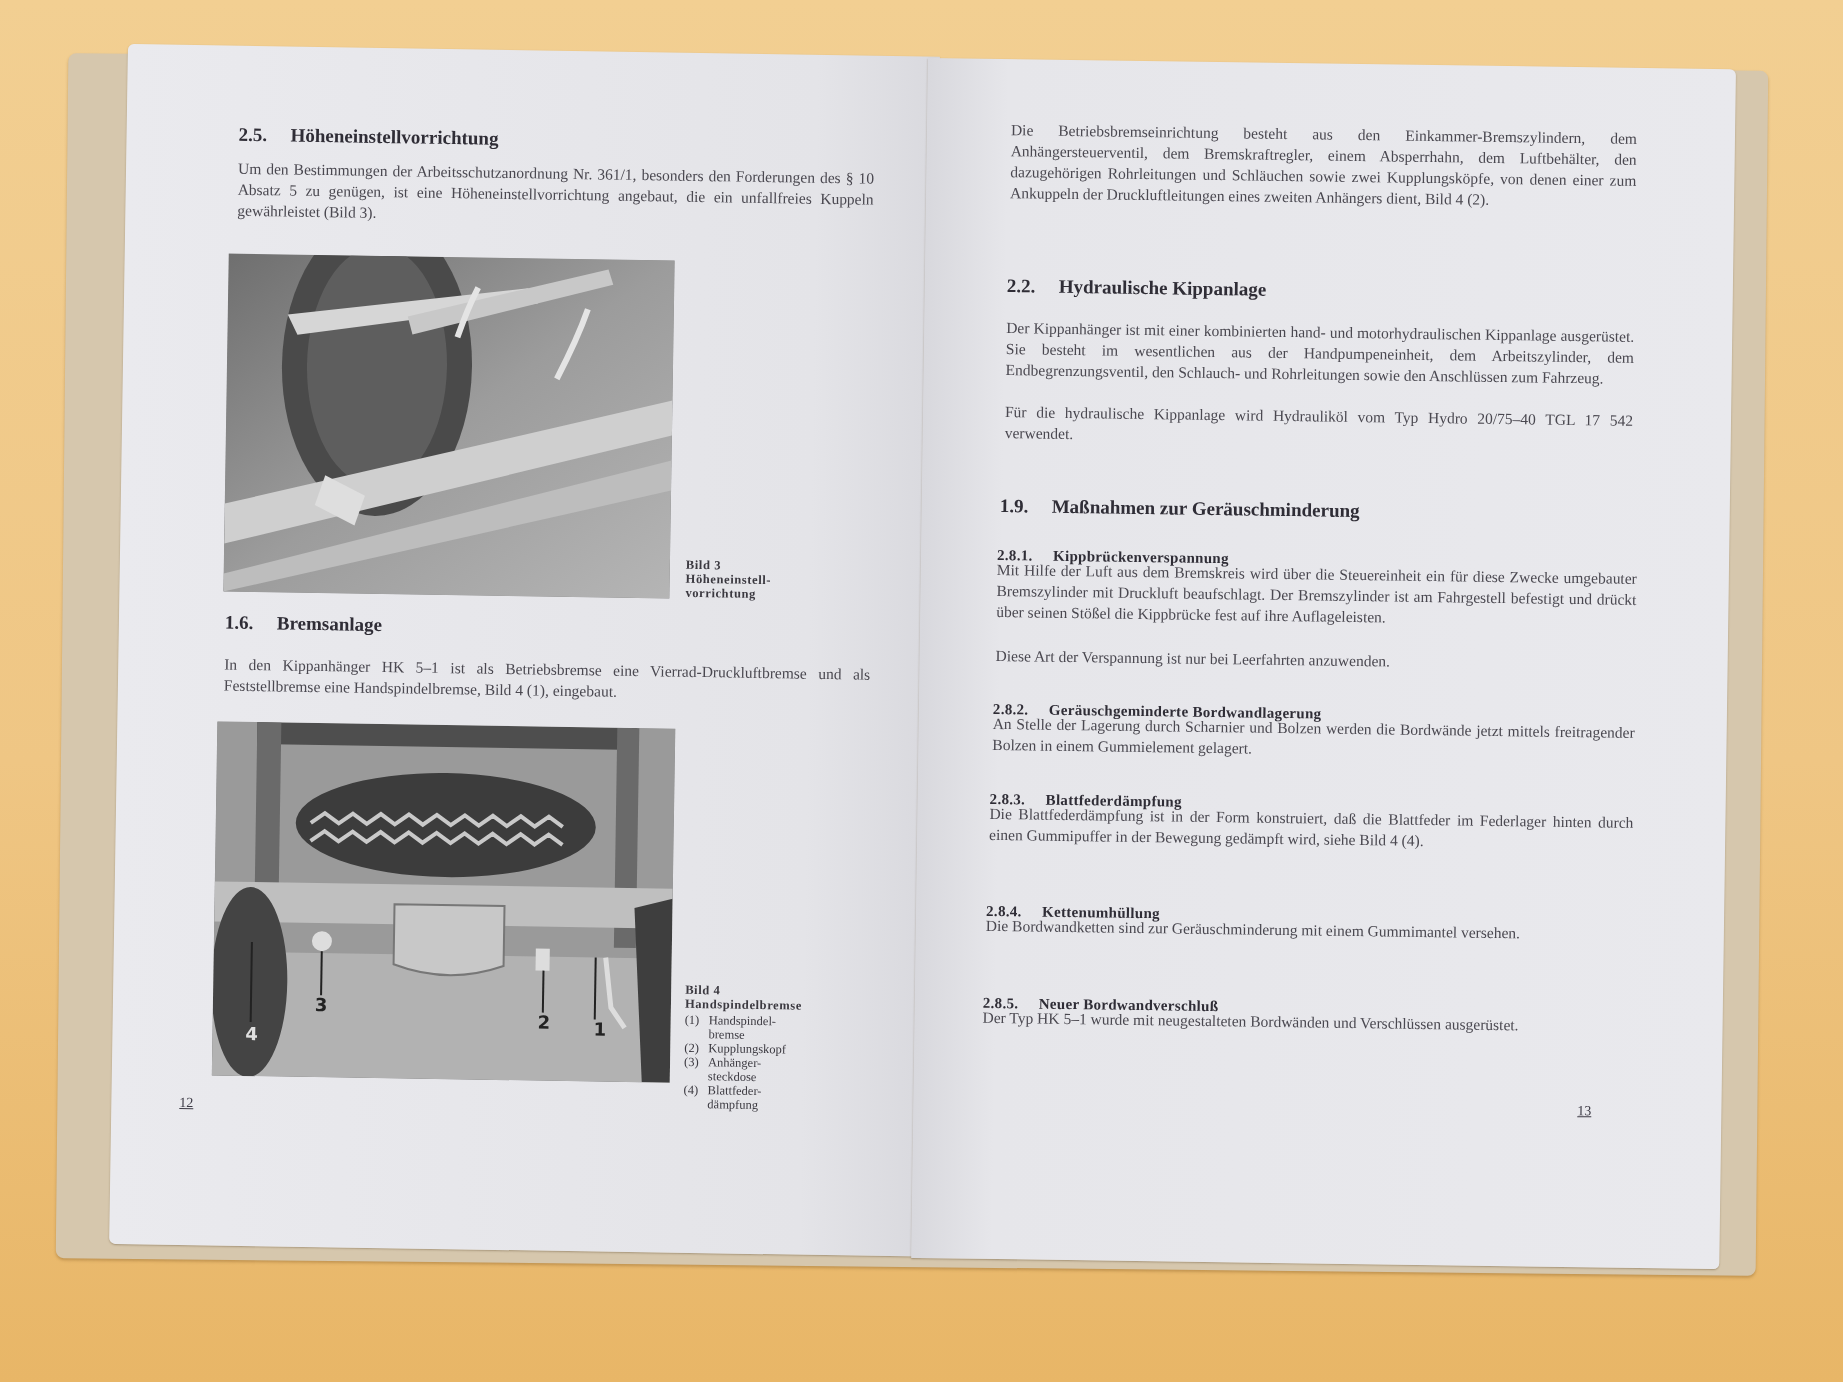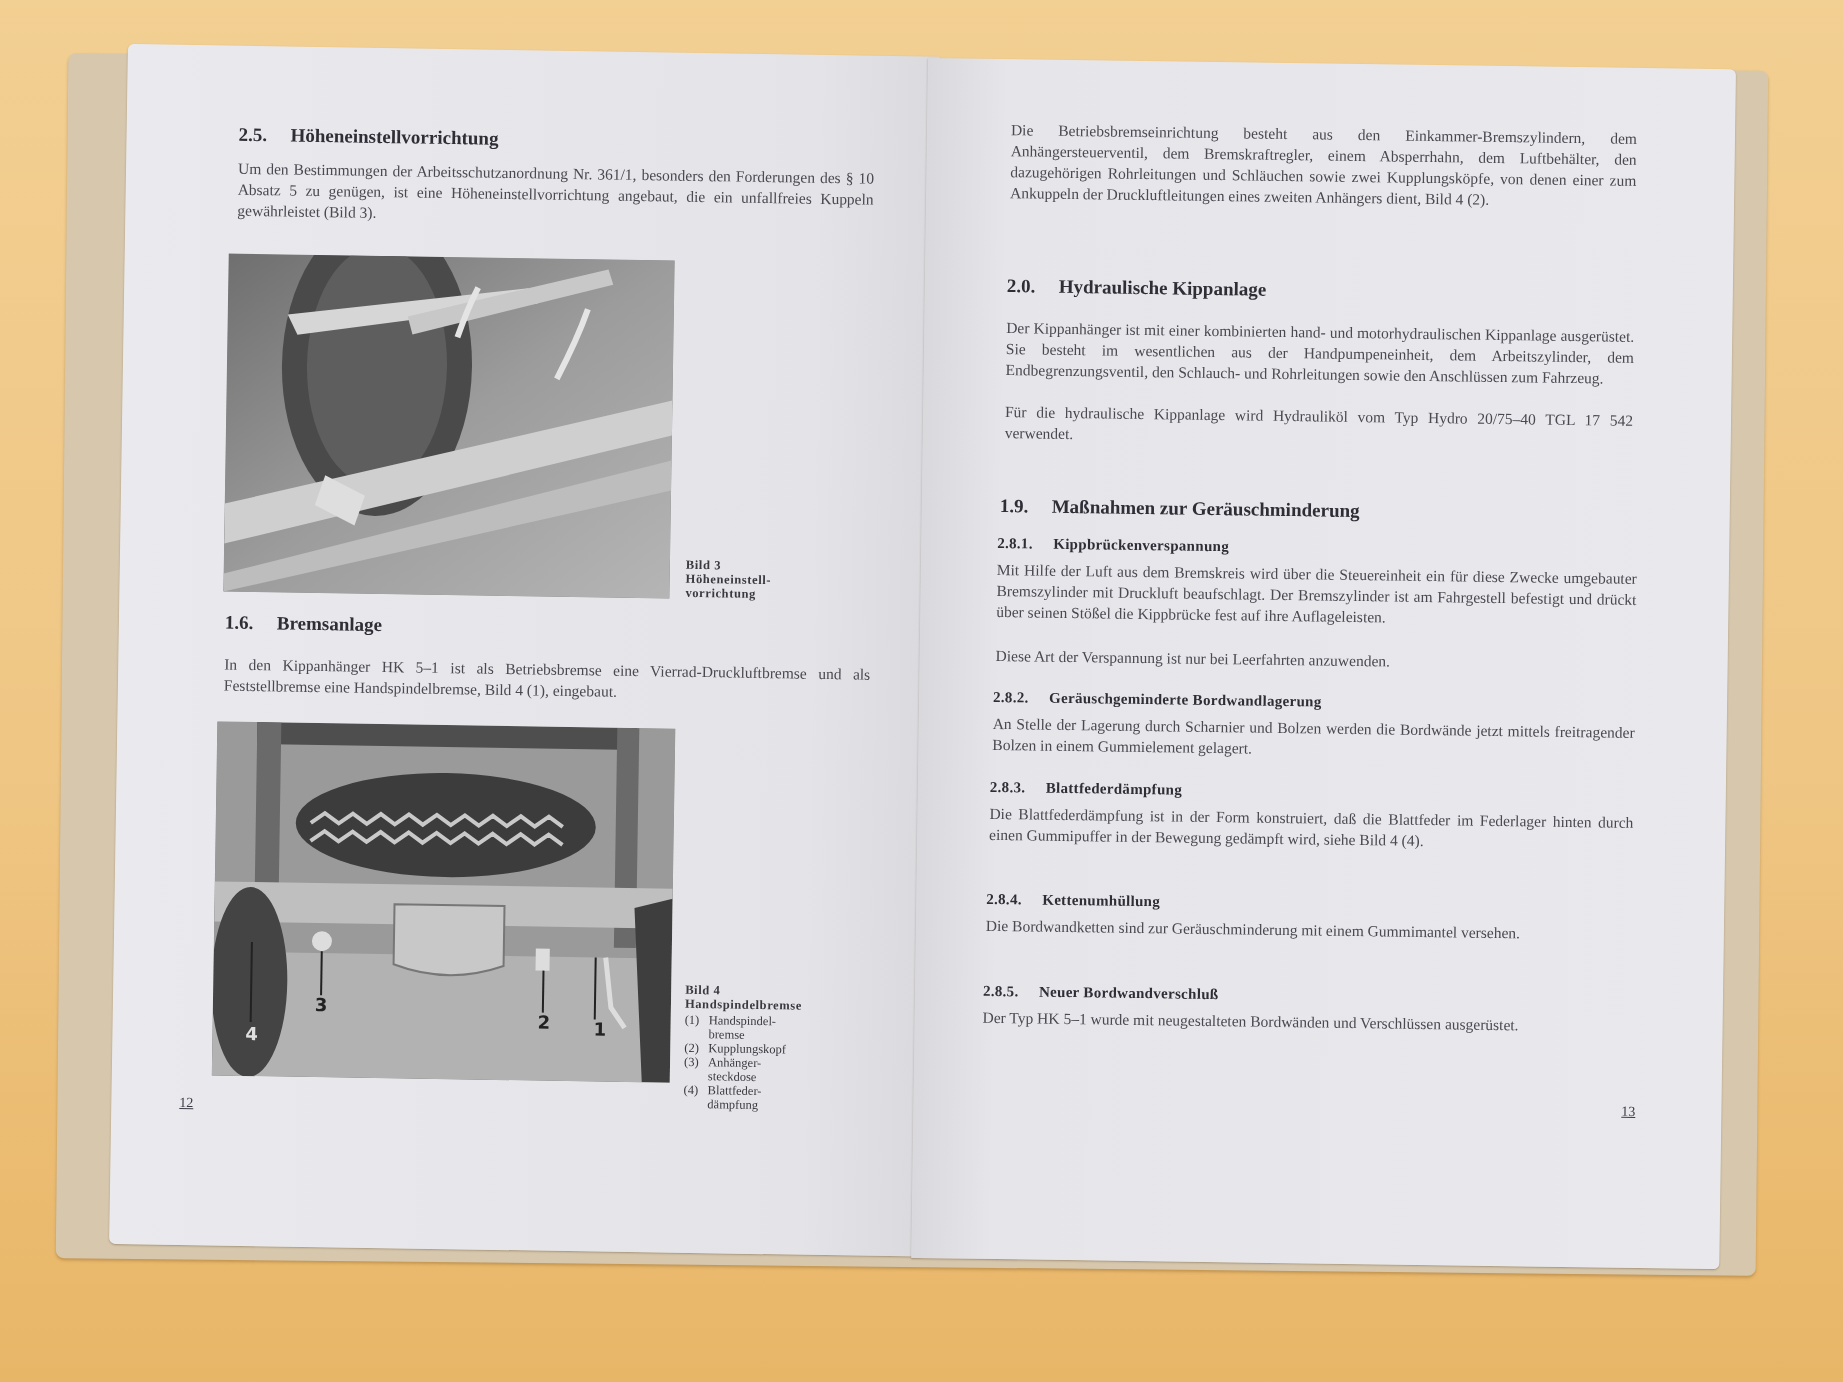--- a/index.html
+++ b/index.html
@@ -27,21 +27,21 @@
   }
   .page.right {
     left:928px; top:58px; width:808px; height:1200px;
     transform: rotate(0.8deg); transform-origin: 0 0;
     border-radius:0 6px 6px 0;
     background: linear-gradient(90deg, #d8d8dd 0%, #e6e6ea 10%, #e9e9ed 100%);
   }
   .h2 { position:absolute; font-weight:bold; font-size:19px; color:#2f2d36; white-space:nowrap; }
   .h2 .num { display:inline-block; width:52px; }
   .h3 { position:absolute; font-weight:bold; font-size:15px; color:#2f2d36; white-space:nowrap; letter-spacing:0.3px;}
-  .h3 .num { display:inline-block; width:56px; }
+  .h3 .num { display:inline-block; width:56px;margin-top:12px; }
   .para { position:absolute; font-size:15.5px; line-height:21px; color:#4a4850; text-align:justify; }
   .caption { position:absolute; font-size:12.5px; line-height:14px; color:#3b3940; }
   .caption .t { font-weight:bold; letter-spacing:0.6px; }
   .caption .item { display:flex; }
   .caption .item .n { width:24px; flex:none; }
   .pagenum { position:absolute; font-size:14px; color:#3c3a45; }
   .photo { position:absolute; overflow:hidden; background:#8d8d8d; }
   .staple { position:absolute; width:9px; border-radius:4px;
     background: linear-gradient(90deg,#b8642a,#8c3c14,#b45e28);
     box-shadow: 0 0 4px rgba(190,110,40,0.6); }
@@ -149,21 +149,21 @@
   <div class="pagenum" style="left:68px; top:1050px;text-decoration:underline;">12</div>
 </div>
 
 <div class="staple" style="left:928px; top:332px; height:86px;"></div>
 <div class="staple" style="left:923px; top:940px; height:82px;"></div>
 
 <div class="page right">
   <div class="para" style="left:84px; top:60px; width:626px;">Die Betriebsbremseinrichtung besteht aus den Einkammer-Bremszylindern, dem Anhängersteuerventil, dem Bremskraftregler, einem Absperrhahn, dem Luftbehälter, den dazugehörigen Rohrleitungen und Schläuchen sowie zwei Kupplungsköpfe, von denen einer zum Ankuppeln der Druckluftleitungen eines zweiten Anhängers dient, Bild 4 (2).</div>
 
   <div class="h2" style="left:82px; top:216px;">
-    <span class="num">2.0.</span><span>Hydraulische Kippanlage</span>
+    <span class="num">2.2.</span><span>Hydraulische Kippanlage</span>
   </div>
   <div class="para" style="left:82px; top:258px; width:628px;">Der Kippanhänger ist mit einer kombinierten hand- und motorhydraulischen Kippanlage ausgerüstet. Sie besteht im wesentlichen aus der Handpumpeneinheit, dem Arbeitszylinder, dem Endbegrenzungsventil, den Schlauch- und Rohrleitungen sowie den Anschlüssen zum Fahrzeug.</div>
   <div class="para" style="left:82px; top:342px; width:628px;">Für die hydraulische Kippanlage wird Hydrauliköl vom Typ Hydro 20/75–40 TGL 17 542 verwendet.</div>
 
   <div class="h2" style="left:78px; top:436px;">
     <span class="num">1.9.</span><span>Maßnahmen zur Geräuschminderung</span>
   </div>
 
   <div class="h3" style="left:76px; top:476px;">
     <span class="num">2.8.1.</span><span>Kippbrückenverspannung</span>
@@ -184,14 +184,14 @@
   <div class="h3" style="left:70px; top:832px;">
     <span class="num">2.8.4.</span><span>Kettenumhüllung</span>
   </div>
   <div class="para" style="left:70px; top:856px; width:646px;">Die Bordwandketten sind zur Geräuschminderung mit einem Gummimantel versehen.</div>
 
   <div class="h3" style="left:68px; top:924px;">
     <span class="num">2.8.5.</span><span>Neuer Bordwandverschluß</span>
   </div>
   <div class="para" style="left:68px; top:948px; width:648px;">Der Typ HK 5–1 wurde mit neugestalteten Bordwänden und Verschlüssen ausgerüstet.</div>
 
-  <div class="pagenum" style="left:708px; top:1036px;text-decoration:underline;">13</div>
+  <div class="pagenum" style="left:664px; top:1036px;text-decoration:underline;">13</div>
 </div>
 
 </body></html>

